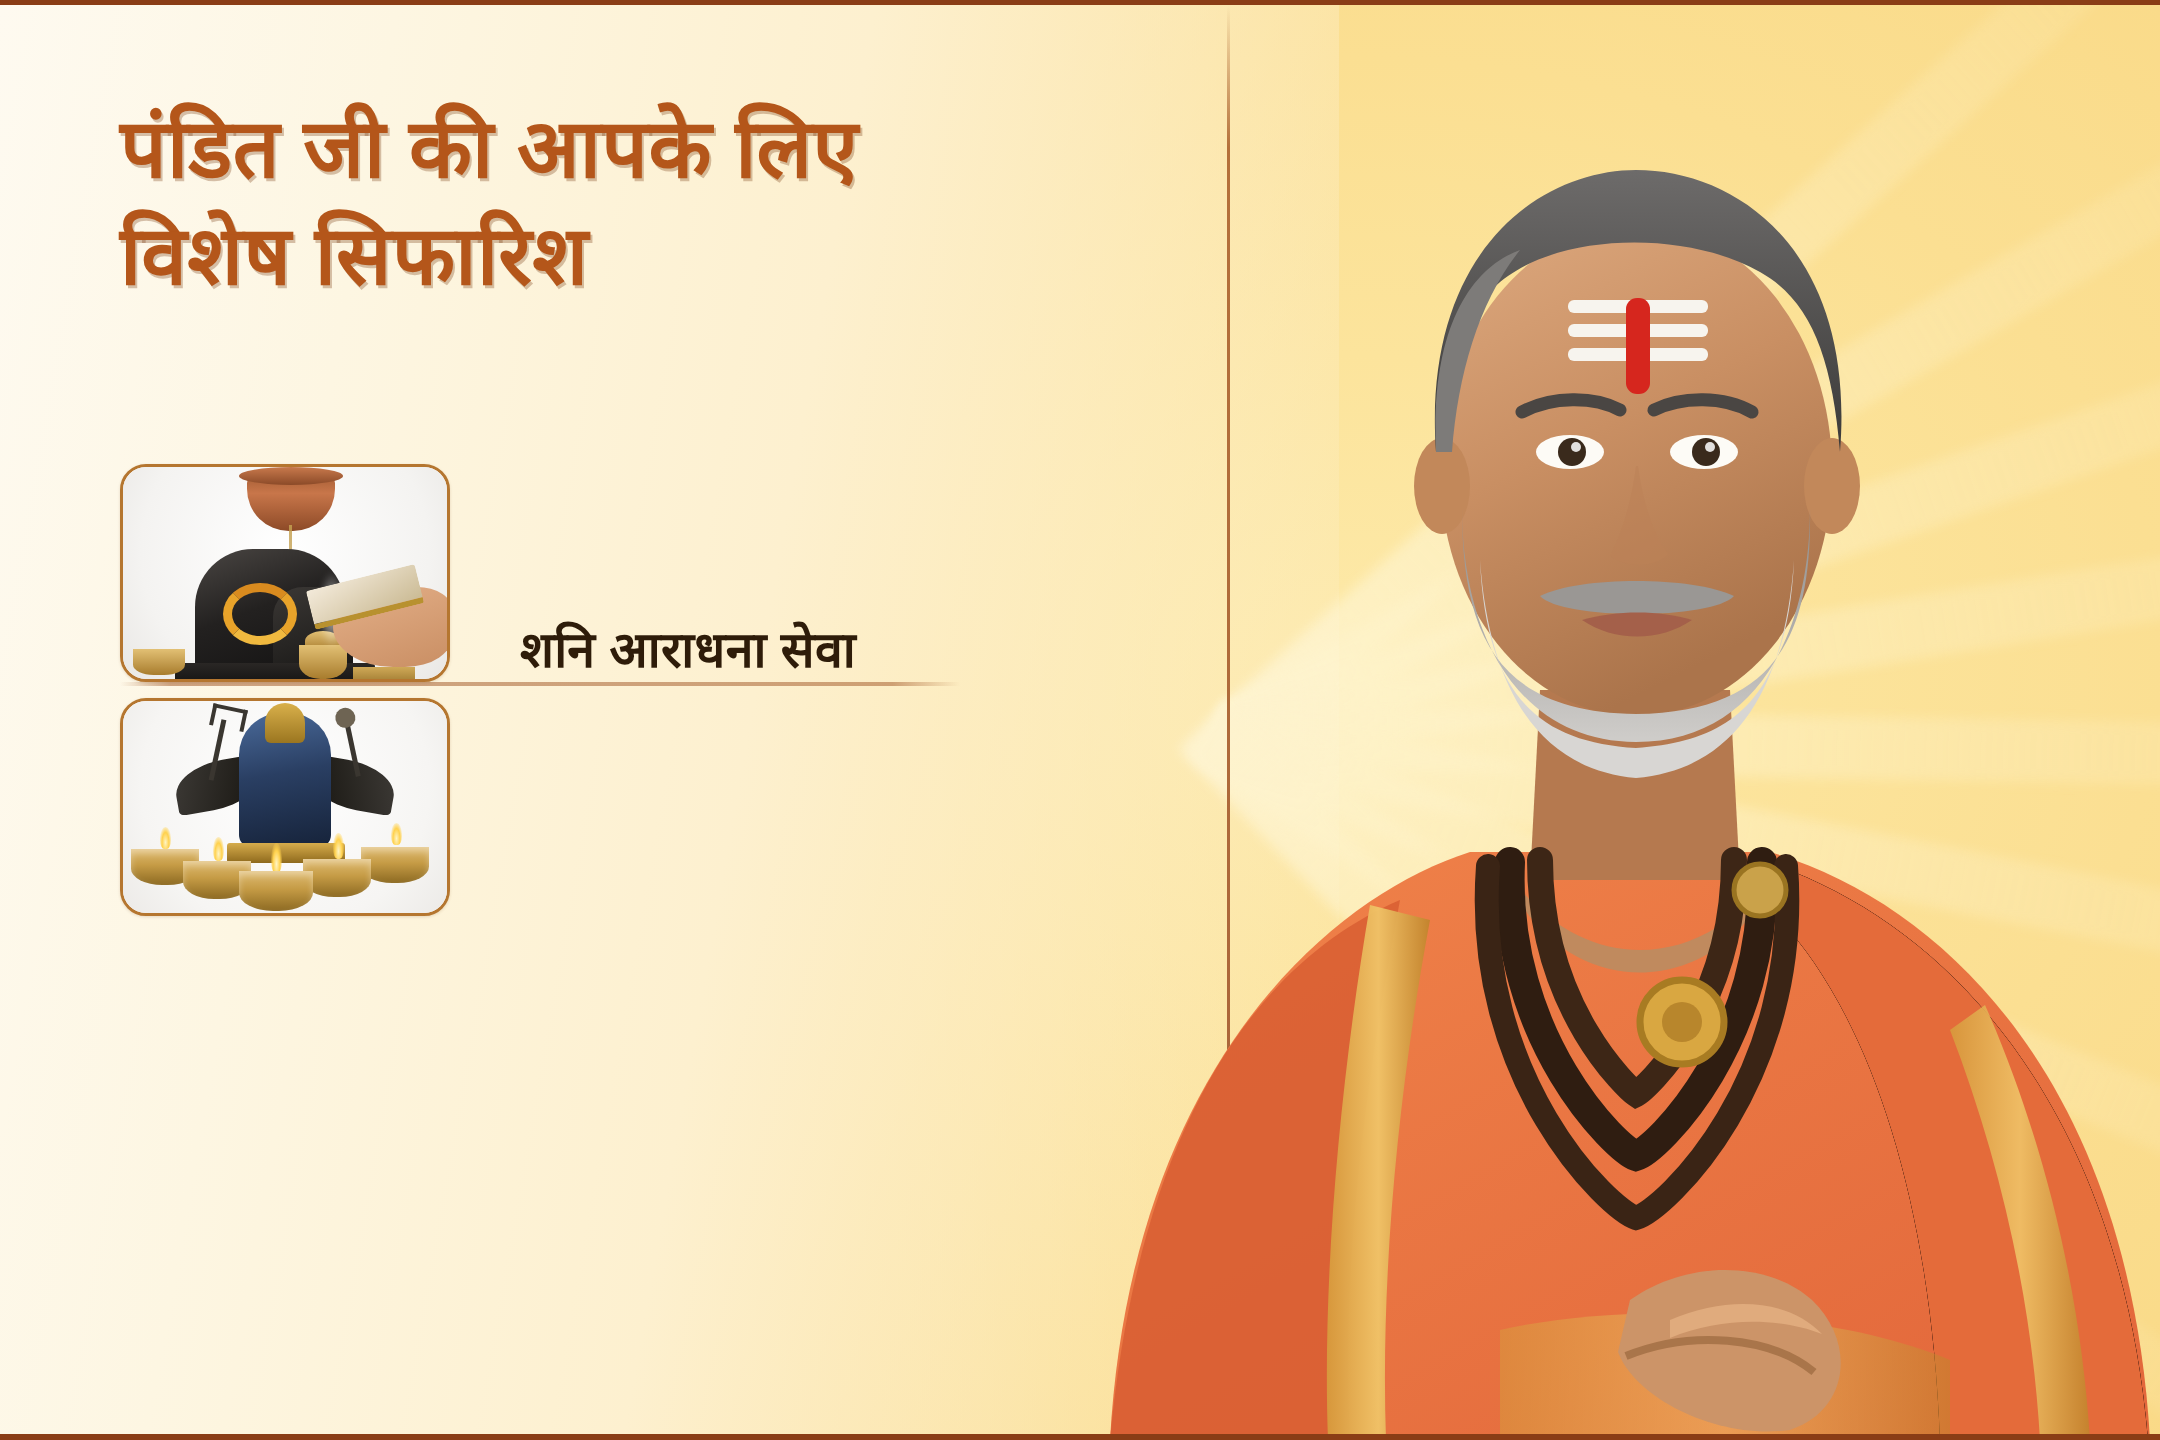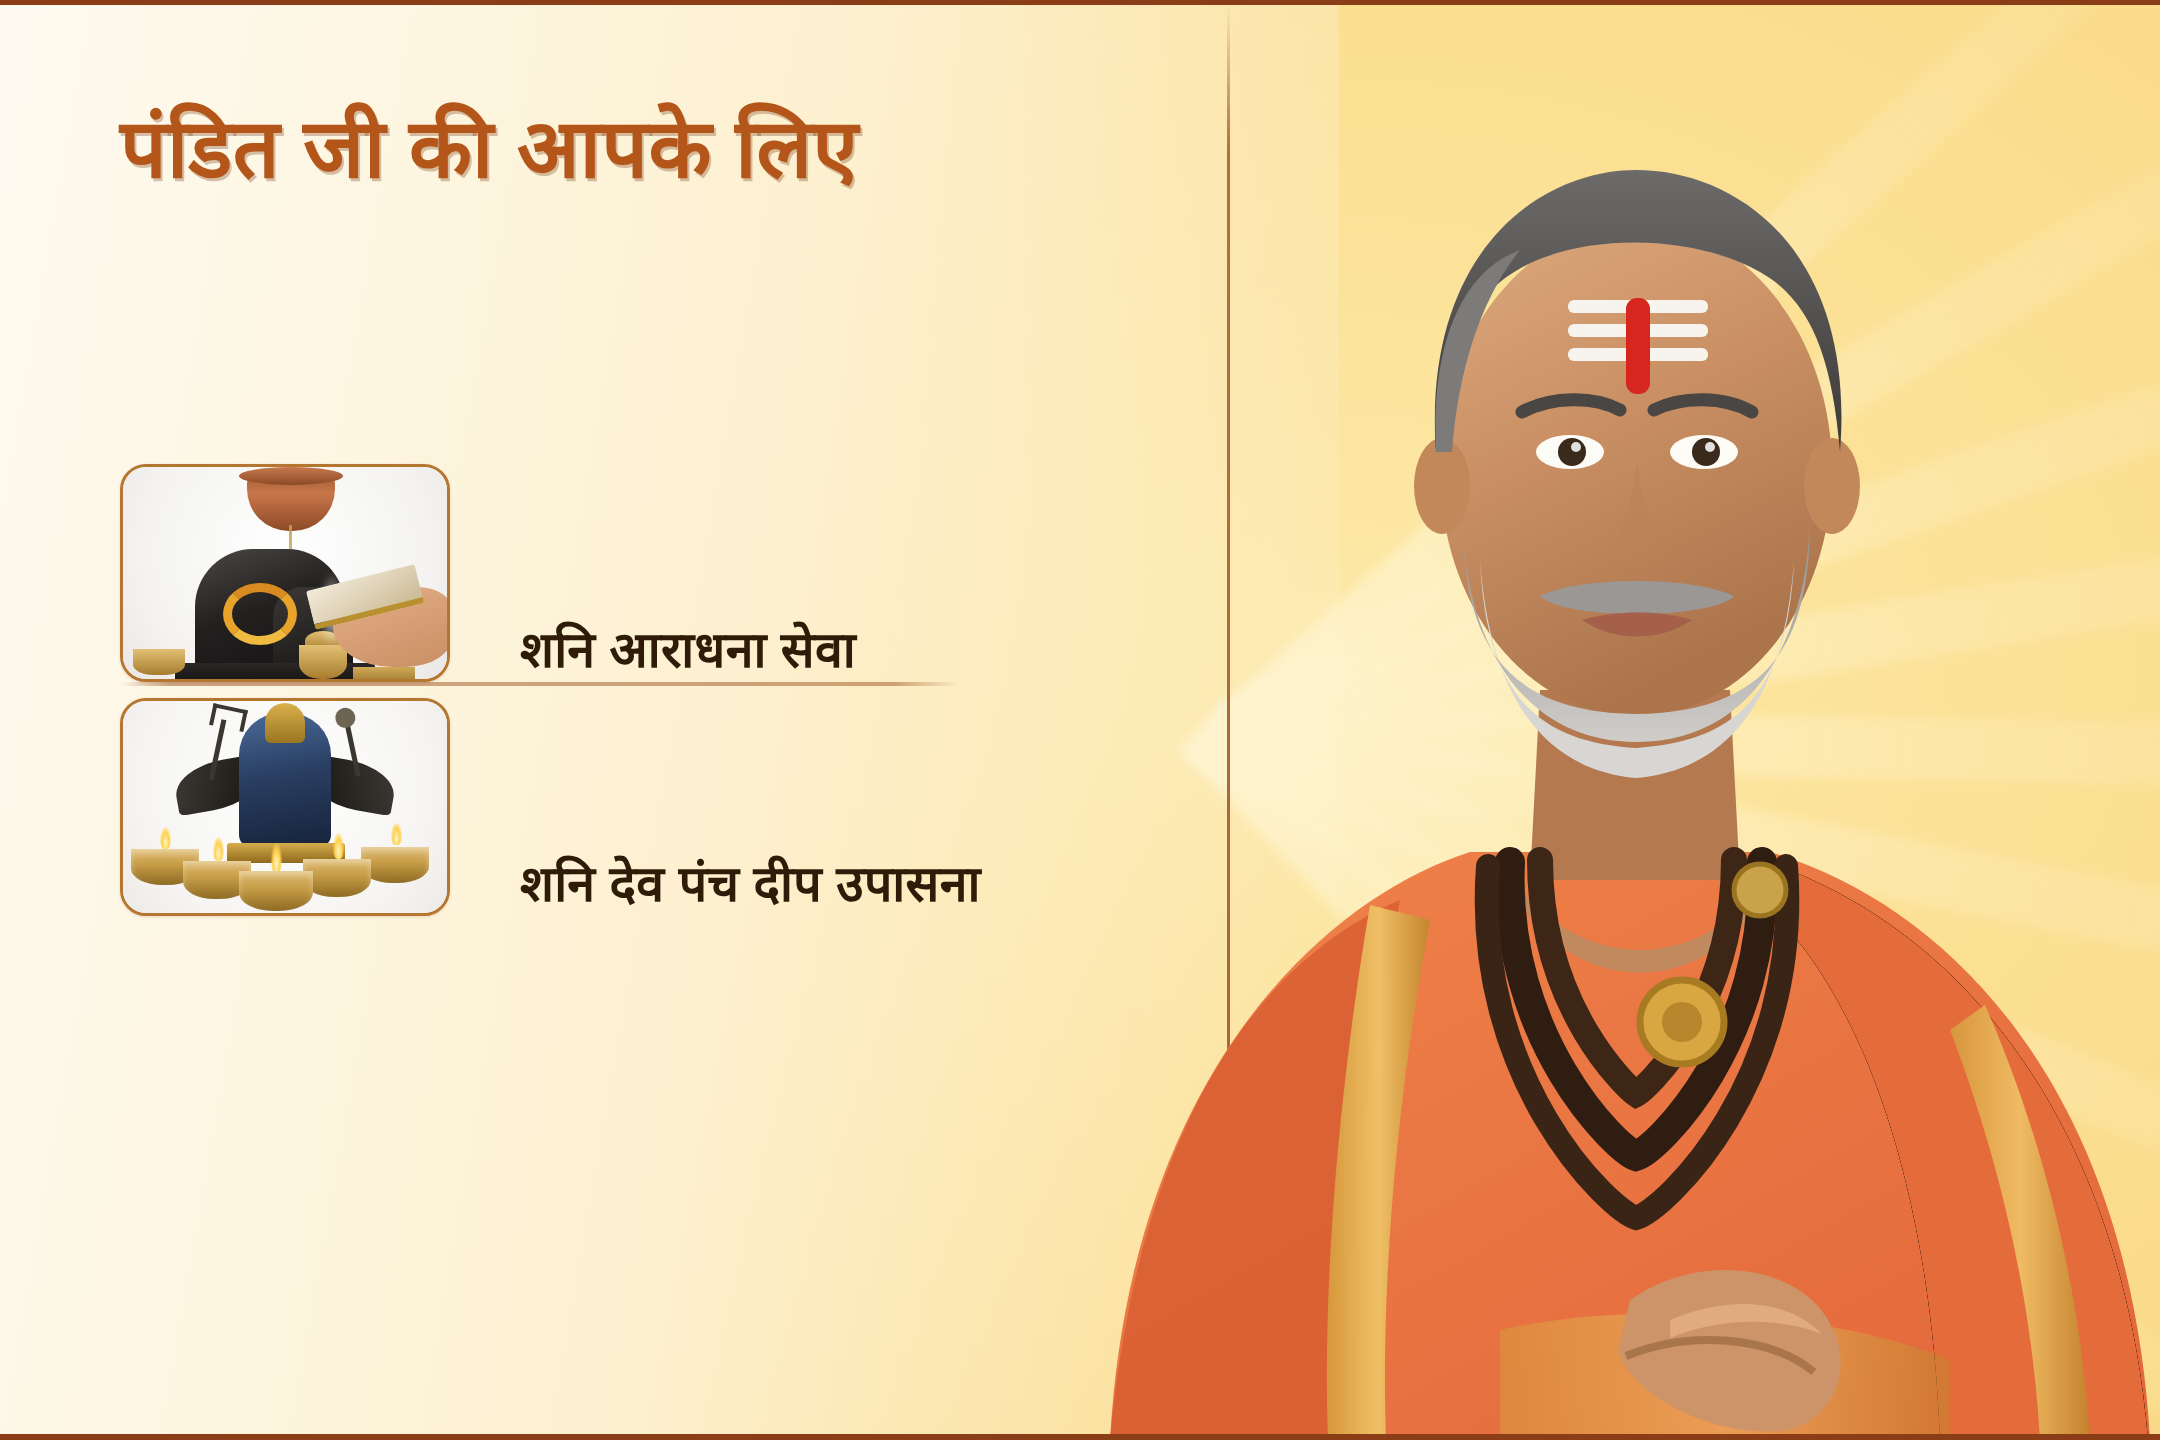--- a/index.html
+++ b/index.html
@@ -276,20 +276,21 @@
   <path d="M560 1300 C620 1258 700 1262 742 1300 C786 1342 780 1410 720 1430 C650 1440 566 1400 548 1352 Z" fill="#cc9468"></path>
   <path d="M600 1320 C660 1294 720 1300 752 1334 C712 1318 652 1316 600 1338 Z" fill="#e0ab7d"></path>
   <path d="M556 1356 C620 1330 700 1336 744 1372" stroke="#a9754a" stroke-width="8" fill="none"></path>
 </svg>
 
 <div class="panel">
   <div class="panel-edge"></div>
 
   <div class="heading">
     <div>पंडित जी की आपके लिए</div>
+    <div>विशेष सिफारिश</div>
   </div>
 
   <div class="list">
 
     <div class="row">
       <div class="thumb">
         <div class="scene t1">
           <div class="pot"></div>
           <div class="stream"></div>
           <div class="idol"></div>
@@ -329,17 +330,16 @@
           <div class="flame f3"></div>
           <div class="flame f4"></div>
           <div class="flame f5"></div>
           <div class="diya d1"></div>
           <div class="diya d2"></div>
           <div class="diya d5"></div>
           <div class="diya d4"></div>
           <div class="diya d3"></div>
         </div>
       </div>
-      <div class="label">शनि देव पंच दीप उपासना</div>
     </div>
 
   </div>
 </div>
 
 </body></html>

